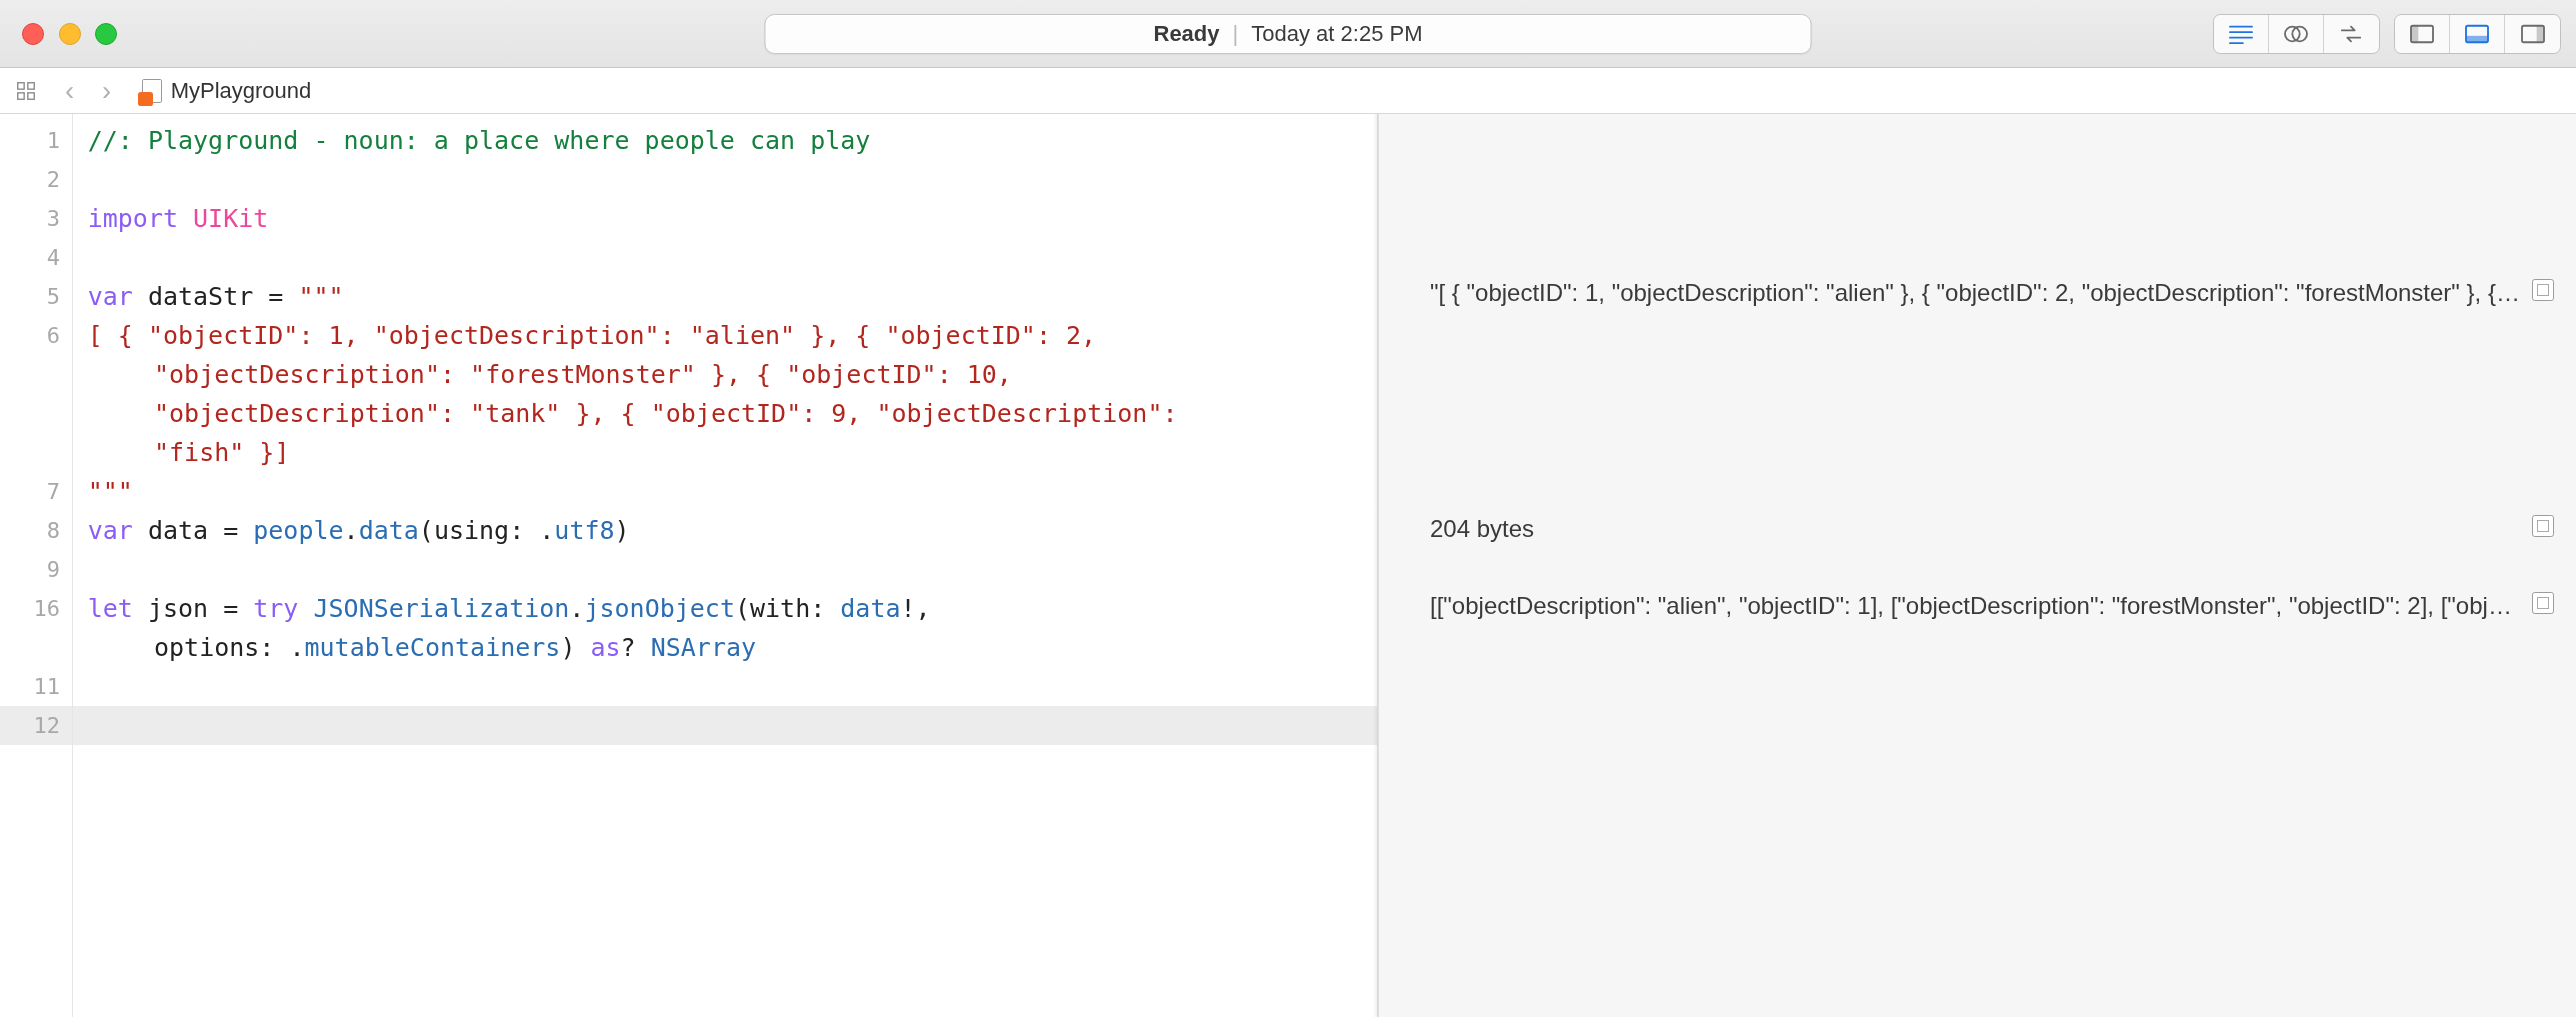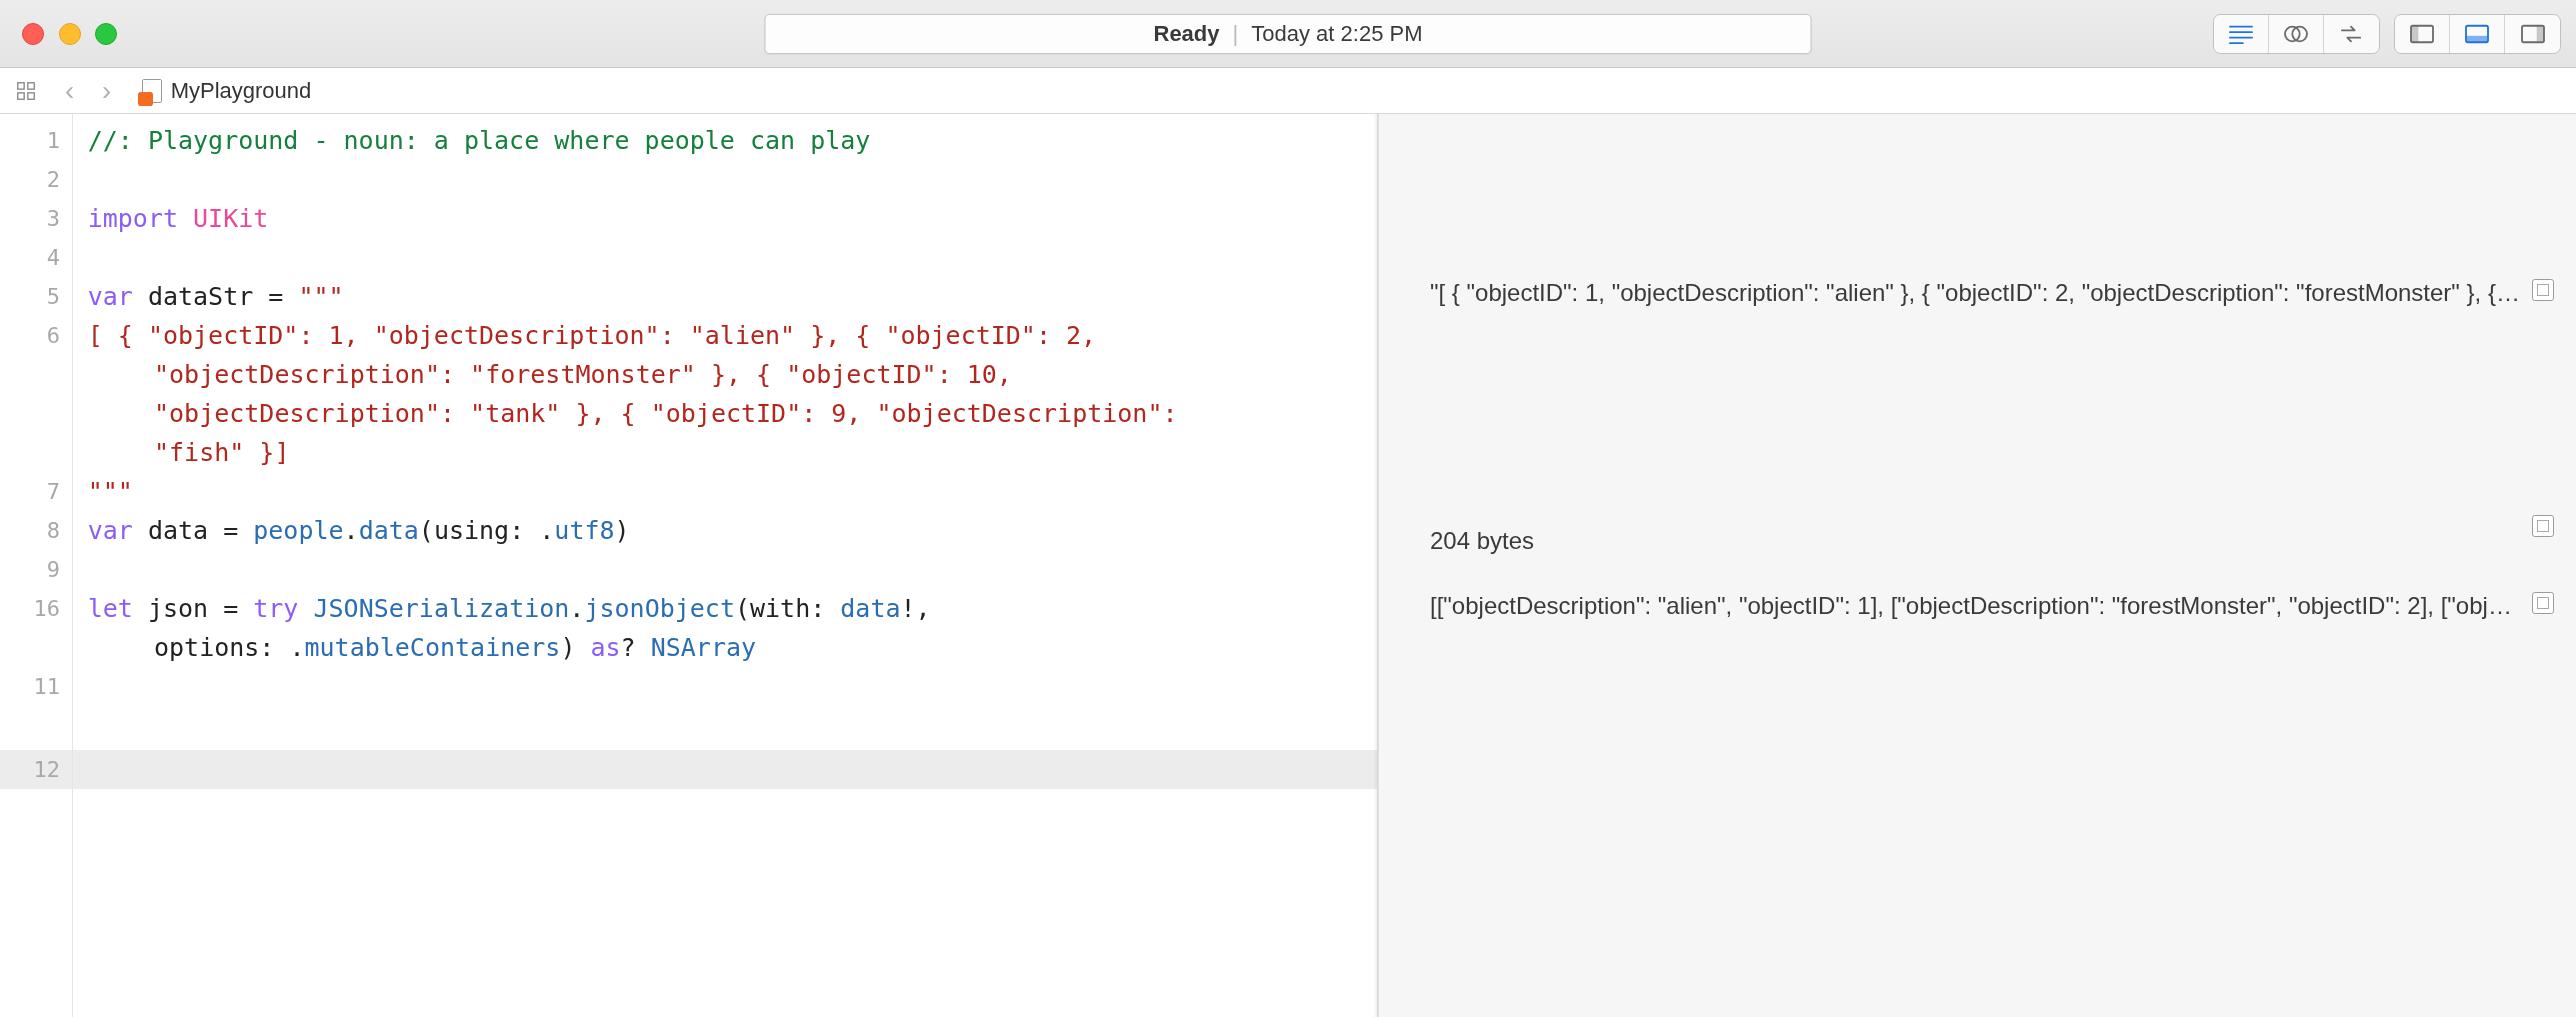--- a/index.html
+++ b/index.html
@@ -34,21 +34,21 @@
   .tl.green  { background:#28c840; border:0.9px solid #20a832; }
 
   .status-pill {
     position: absolute;
     left: 50%;
     transform: translateX(-50%);
     width: 1047px;
     height: 40px;
     background: #fdfdfd;
     border: 0.9px solid #c7c7c7;
-    border-radius: 5px;
+    border-radius: 10px;
     display: flex;
     align-items: center;
     justify-content: center;
     font-size: 22px;
     color: #3a3a3a;
     box-shadow: inset 0 0.9px 0 #fff, 0 0.9px 0.9px rgba(0,0,0,.05);
   }
   .status-pill .ready { font-weight: 600; }
   .status-pill .sep { color: #bbb; margin: 0 13px; font-weight: 300; }
 
@@ -139,21 +139,21 @@
     width: 73px;
     border-right: 0.9px solid #e6e6e6;
   }
   .code {
     font-family: "Menlo", "Monaco", monospace;
     font-size: 25px;
     line-height: 39px;
     padding-top: 7.3px;
   }
   .row { display: flex; }
-  .row.current { background: #ececec; margin-top: 44px; }
+  .row.current { background: #ececec; }
   .ln {
     width: 73px;
     padding-right: 13px;
     text-align: right;
     color: #a8a8a8;
     font-size: 22px;
     user-select: none;
     flex-shrink: 0;
   }
   .src {
@@ -361,21 +361,21 @@
           <div class="src">&nbsp;</div>
         </div>
       </div>
     <div class="editor-right-shadow"></div>
   </div>
 
   <div class="results-pane">
     <div class="result-line" style="top:165px">"[ { "objectID": 1, "objectDescription": "alien" }, { "objectID": 2, "objectDescription": "forestMonster" }, { "...</div>
     <div class="rs-ctrl" style="top:165px"></div>
 
-    <div class="result-line" style="top:413px">204 bytes</div>
+    <div class="result-line" style="top:401px">204 bytes</div>
     <div class="rs-ctrl" style="top:401px"></div>
 
     <div class="result-line" style="top:478px">[["objectDescription": "alien", "objectID": 1], ["objectDescription": "forestMonster", "objectID": 2], ["obje...</div>
     <div class="rs-ctrl" style="top:478px"></div>
   </div>
 
 </div>
 
 
 </body></html>

